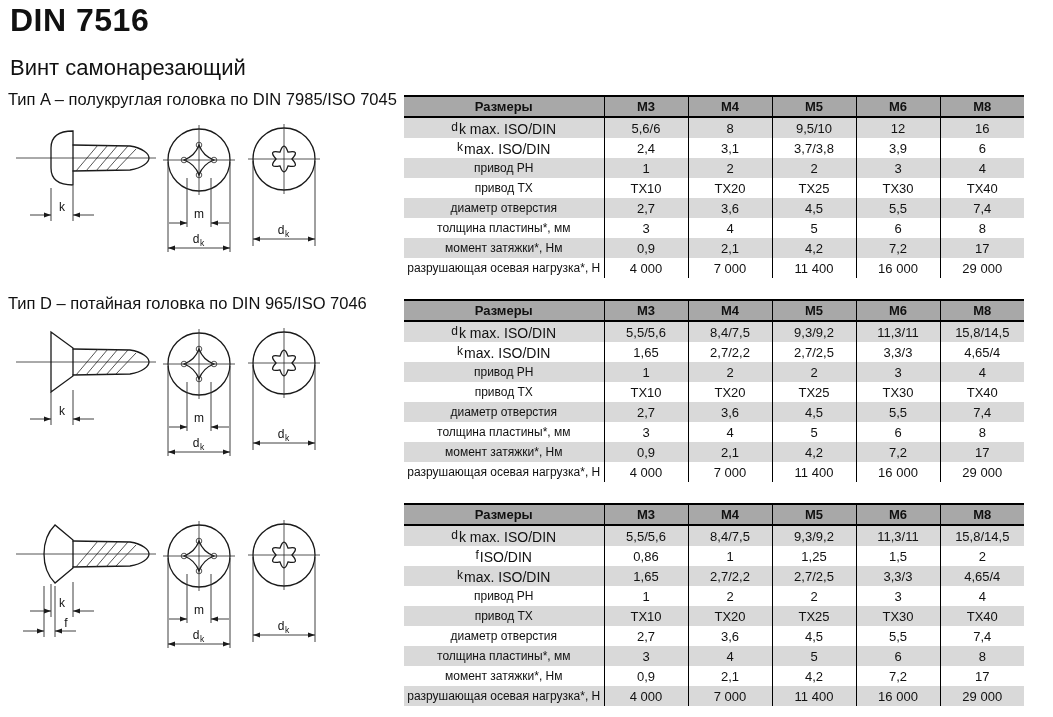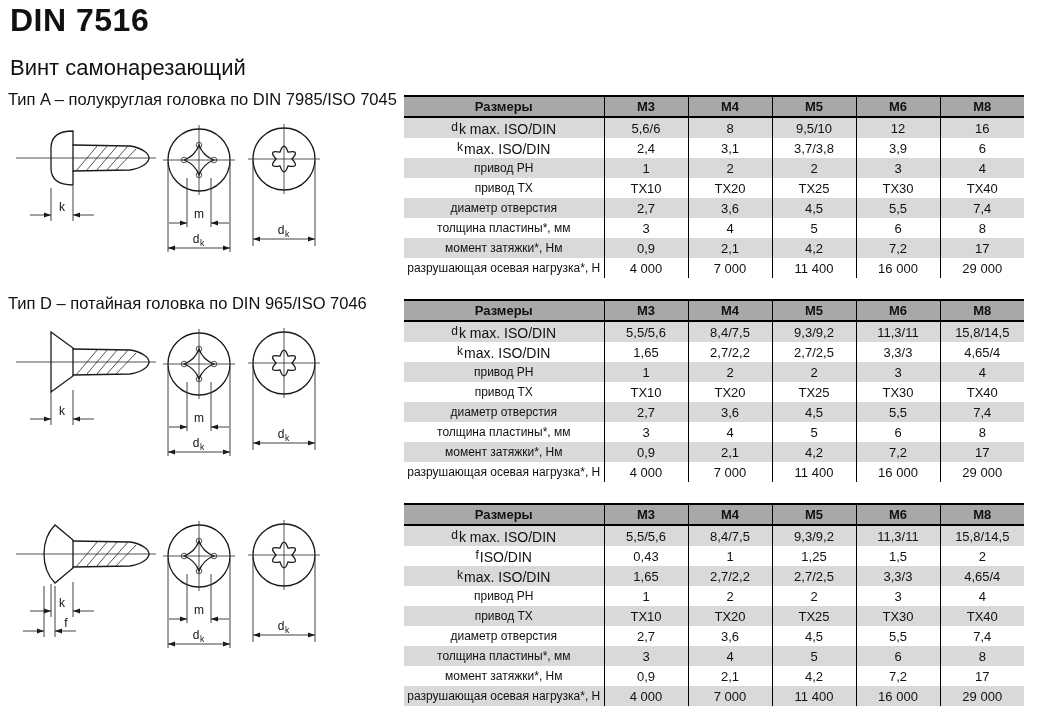--- a/index.html
+++ b/index.html
@@ -421,21 +421,21 @@
           <tr>
             <td class="lbl"><span>d</span><span class="sub">k max. ISO/DIN</span></td>
             <td class="val">5,5/5,6</td>
             <td class="val">8,4/7,5</td>
             <td class="val">9,3/9,2</td>
             <td class="val">11,3/11</td>
             <td class="val">15,8/14,5</td>
           </tr>
           <tr>
             <td class="lbl"><span>f</span><span class="sub">ISO/DIN</span></td>
-            <td class="val">0,43</td>
+            <td class="val">0,86</td>
             <td class="val">1</td>
             <td class="val">1,25</td>
             <td class="val">1,5</td>
             <td class="val">2</td>
           </tr>
           <tr>
             <td class="lbl"><span>k</span><span class="sub">max. ISO/DIN</span></td>
             <td class="val">1,65</td>
             <td class="val">2,7/2,2</td>
             <td class="val">2,7/2,5</td>

